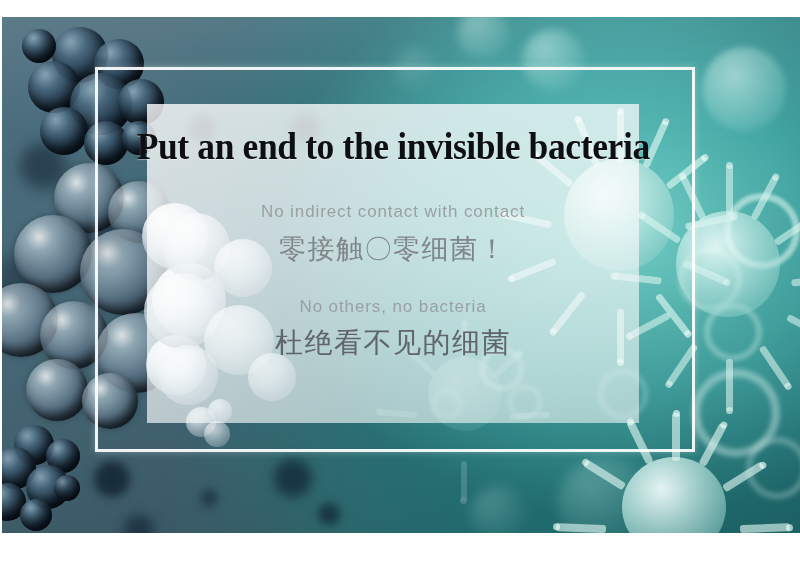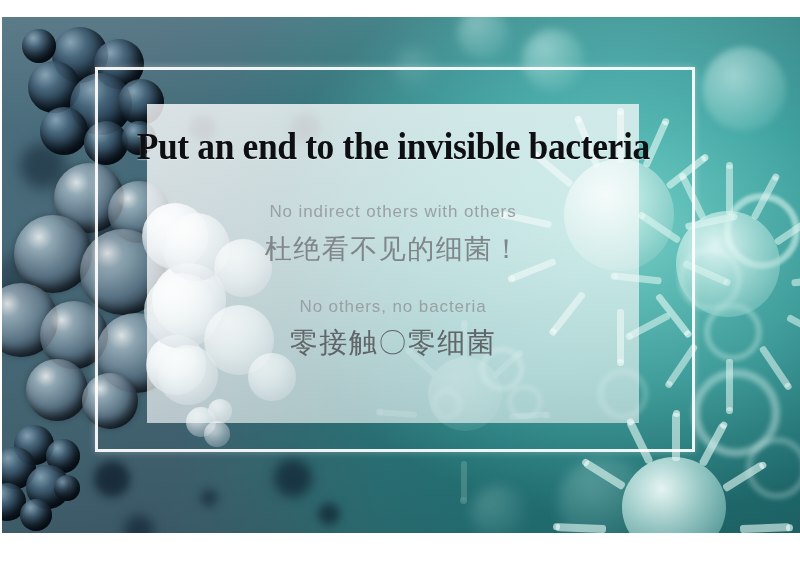--- a/index.html
+++ b/index.html
@@ -344,26 +344,26 @@
     </div>
 
   </div>
 
   <div class="frame"></div>
 
   <div class="panel">
     <div class="headline">Put an end to the invisible bacteria</div>
 
 
-    <div class="line-en line-en-1">No indirect others with others</div>
-
-    <div class="line-cn line-cn-1">杜绝看不见的细菌！</div>
+    <div class="line-en line-en-1">No indirect contact with contact</div>
+
+    <div class="line-cn line-cn-1">零接触〇零细菌！</div>
 
     <div class="line-en line-en-2">No others, no bacteria</div>
 
-    <div class="line-cn line-cn-2">零接触〇零细菌</div>
+    <div class="line-cn line-cn-2">杜绝看不见的细菌</div>
   </div>
 
   <div class="top-white"></div>
   <div class="left-white"></div>
   <div class="bottom-white"></div>
 
 </div>
 
 </body></html>

